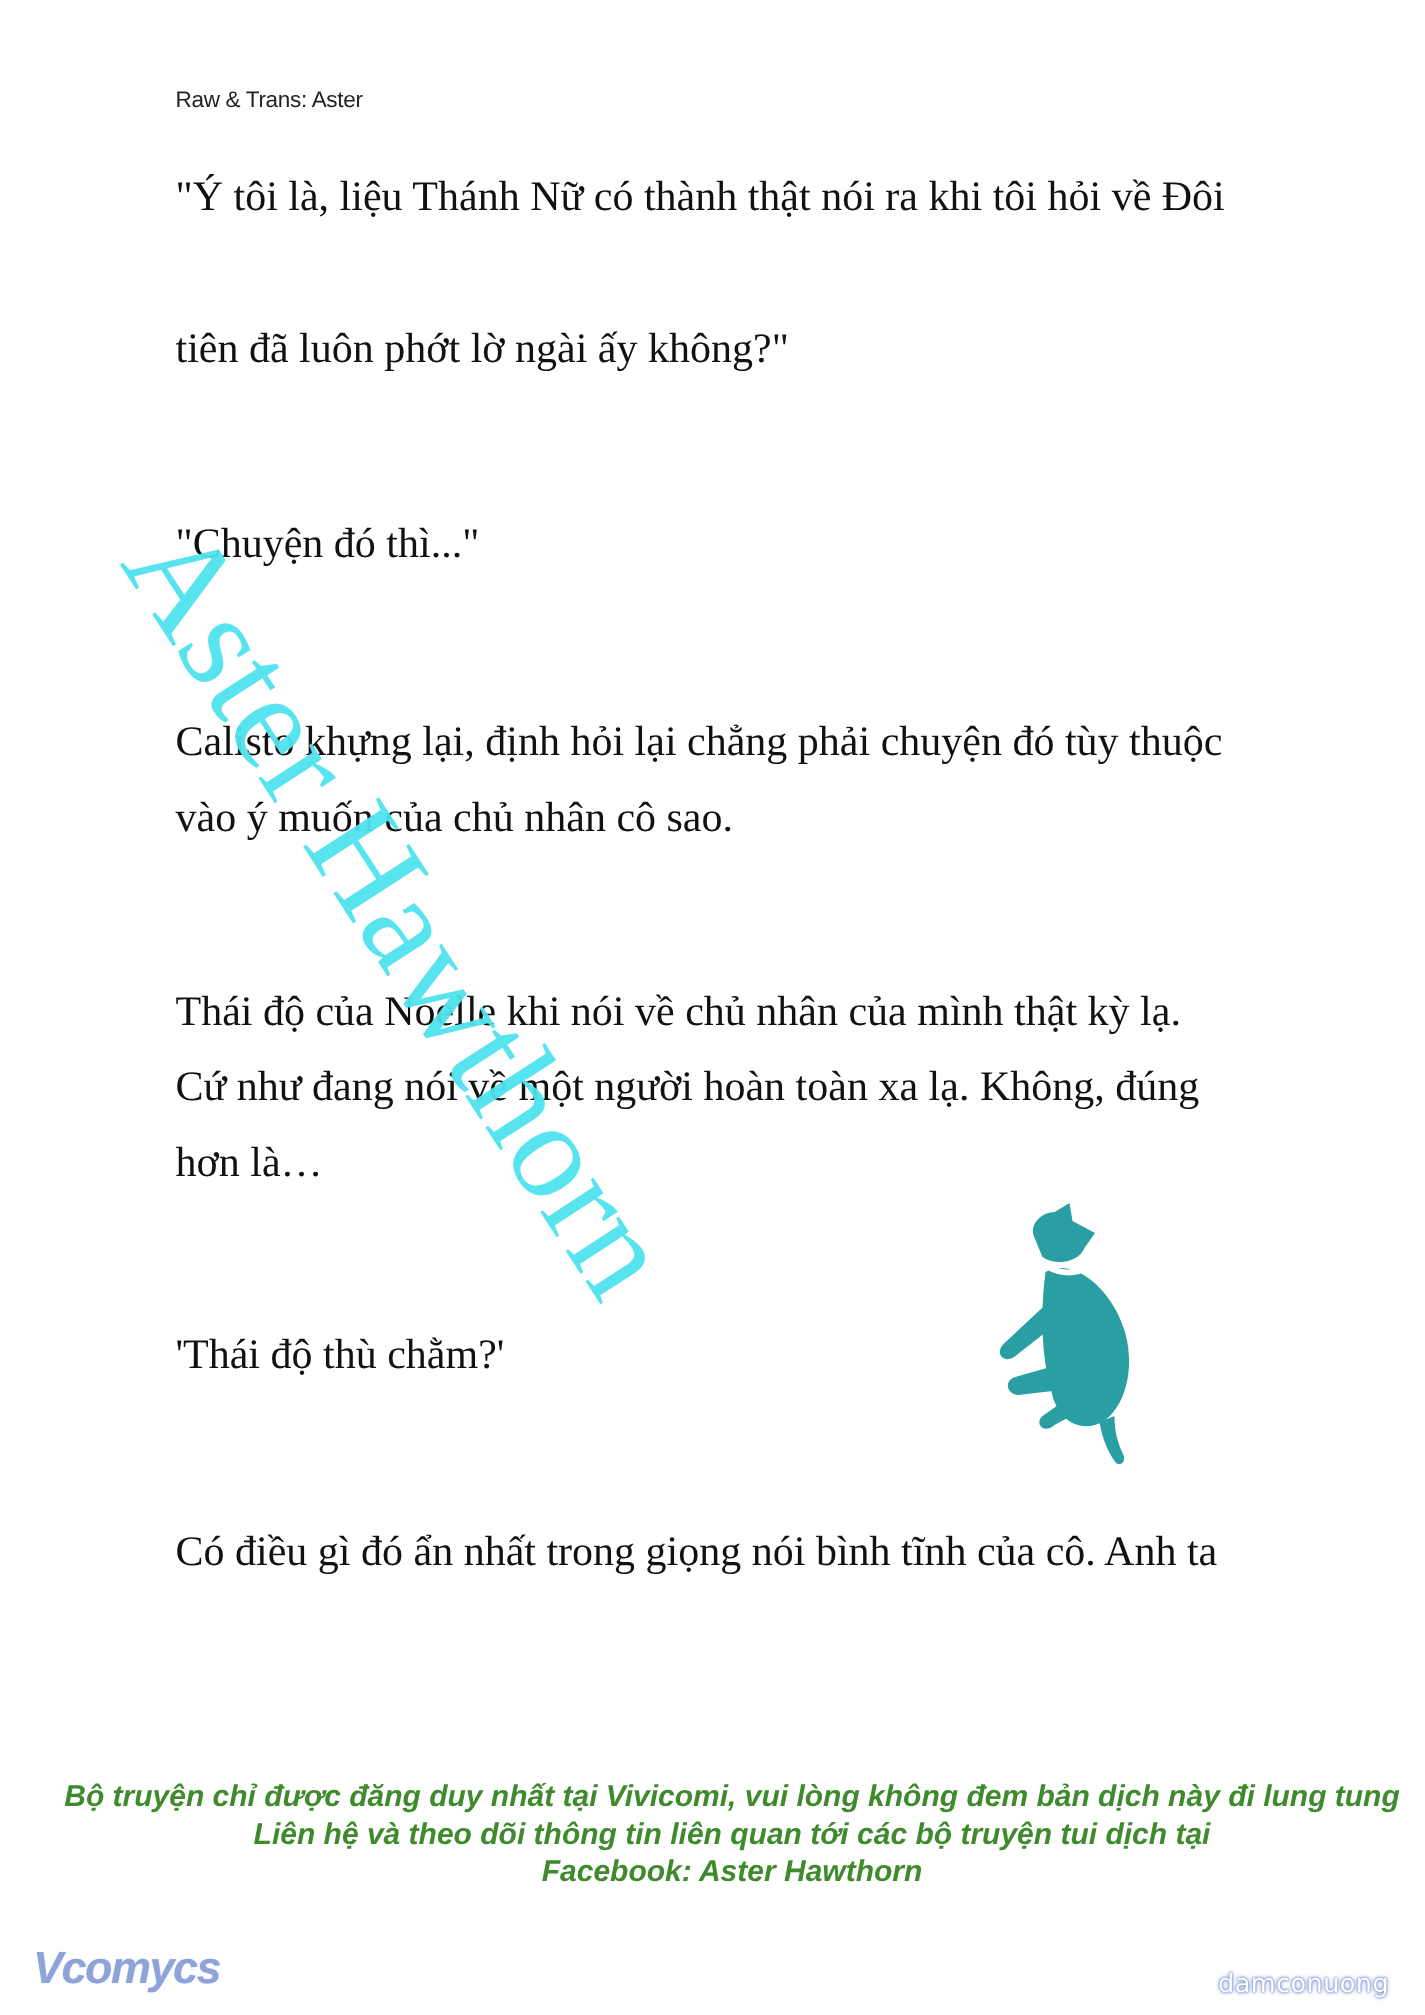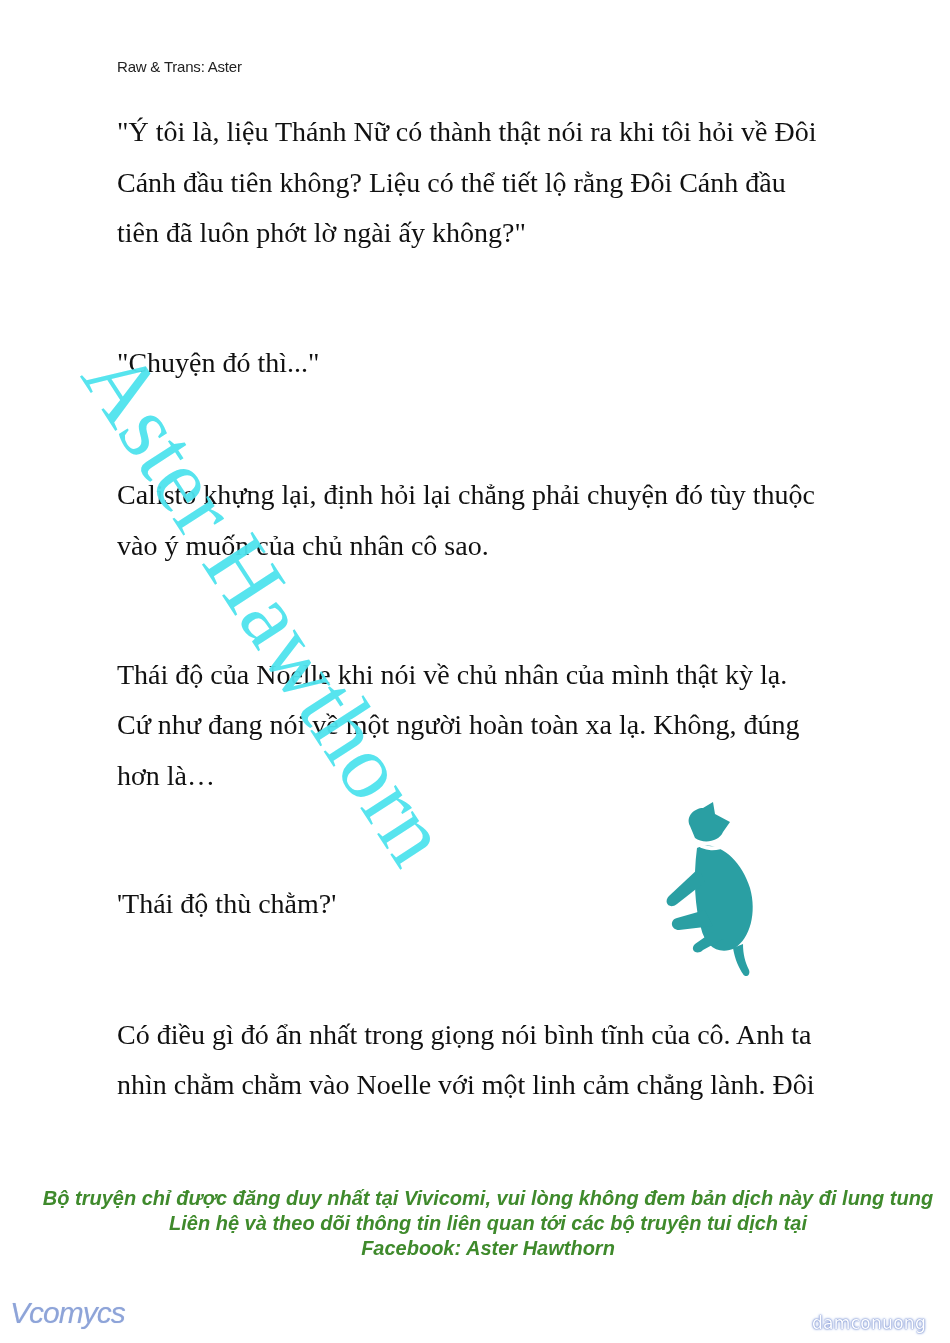--- a/index.html
+++ b/index.html
@@ -67,25 +67,25 @@
       text-align: center;
       font-family: "Liberation Sans", sans-serif;
       font-style: italic;
       font-weight: bold;
       font-size: 20px;
       color: #3f8a2c;
       padding-left: 13px;
     }
     .brand-left {
       position: absolute;
-      left: 10px;
+      left: 22px;
       top: 1296px;
       font-family: "Liberation Sans", sans-serif;
       font-style: italic;
-      font-weight: normal;
+      font-weight: bold;
       font-size: 30px;
       color: #8ea4d8;
       letter-spacing: -1px;
       text-shadow: 0 0 1px #c8d4f0;
     }
     .brand-right {
       position: absolute;
       left: 812px;
       top: 1313px;
       font-family: "DejaVu Sans", sans-serif;
@@ -96,36 +96,34 @@
     }
   </style>
 </head>
 <body>
 
 <div class="page">
 
   <div class="credit">Raw &amp; Trans: Aster</div>
 
   <div class="line" style="top:118px">"Ý tôi là, liệu Thánh Nữ có thành thật nói ra khi tôi hỏi về Đôi</div>
-  <div class="line" style="top:169px">Cánh đầu tiên không? Liệu có thể tiết lộ rằng Đôi Cánh đầu</div>
   <div class="line" style="top:219px">tiên đã luôn phớt lờ ngài ấy không?"</div>
 
   <div class="line" style="top:349px">"Chuyện đó thì..."</div>
 
   <div class="line" style="top:481px">Calisto khựng lại, định hỏi lại chẳng phải chuyện đó tùy thuộc</div>
   <div class="line" style="top:532px">vào ý muốn của chủ nhân cô sao.</div>
 
   <div class="line" style="top:661px">Thái độ của Noelle khi nói về chủ nhân của mình thật kỳ lạ.</div>
   <div class="line" style="top:711px">Cứ như đang nói về một người hoàn toàn xa lạ. Không, đúng</div>
   <div class="line" style="top:762px">hơn là…</div>
 
   <div class="line" style="top:890px">'Thái độ thù chằm?'</div>
 
   <div class="line" style="top:1021px">Có điều gì đó ẩn nhất trong giọng nói bình tĩnh của cô. Anh ta</div>
-  <div class="line" style="top:1071px">nhìn chằm chằm vào Noelle với một linh cảm chẳng lành. Đôi</div>
 
   <div class="watermark">Aster Hawthorn</div>
 
   <div class="cat">
     <svg width="120" height="180" viewBox="0 0 120 180">
       <g fill="#2a9fa3">
 
         <path d="M35 28 C30 18 40 10 48 10 L58 4 L60 16 L75 24 L68 34 C64 44 48 46 40 40 Z"></path>
 
         <path d="M42 50 C60 40 86 60 95 90 C102 115 95 140 80 150 C64 158 50 148 46 130 C40 110 38 80 42 50 Z"></path>

